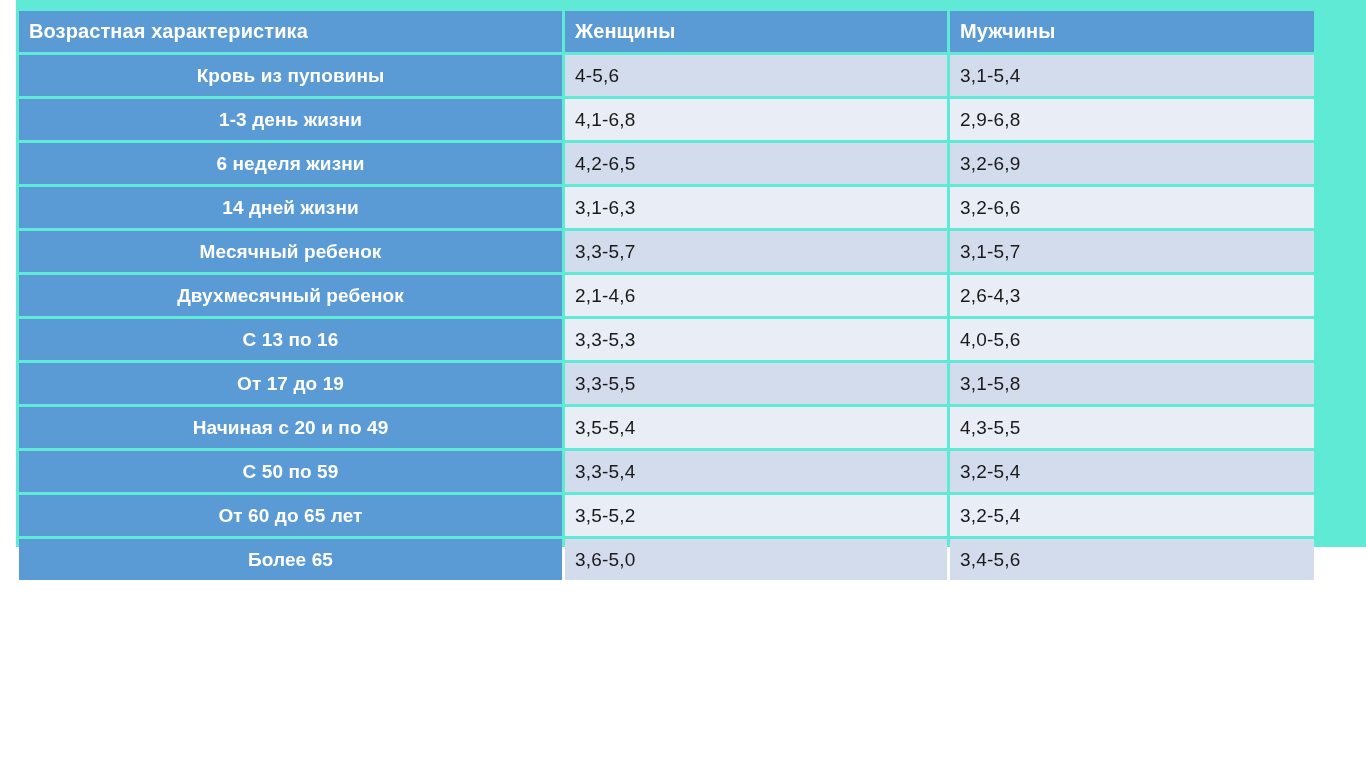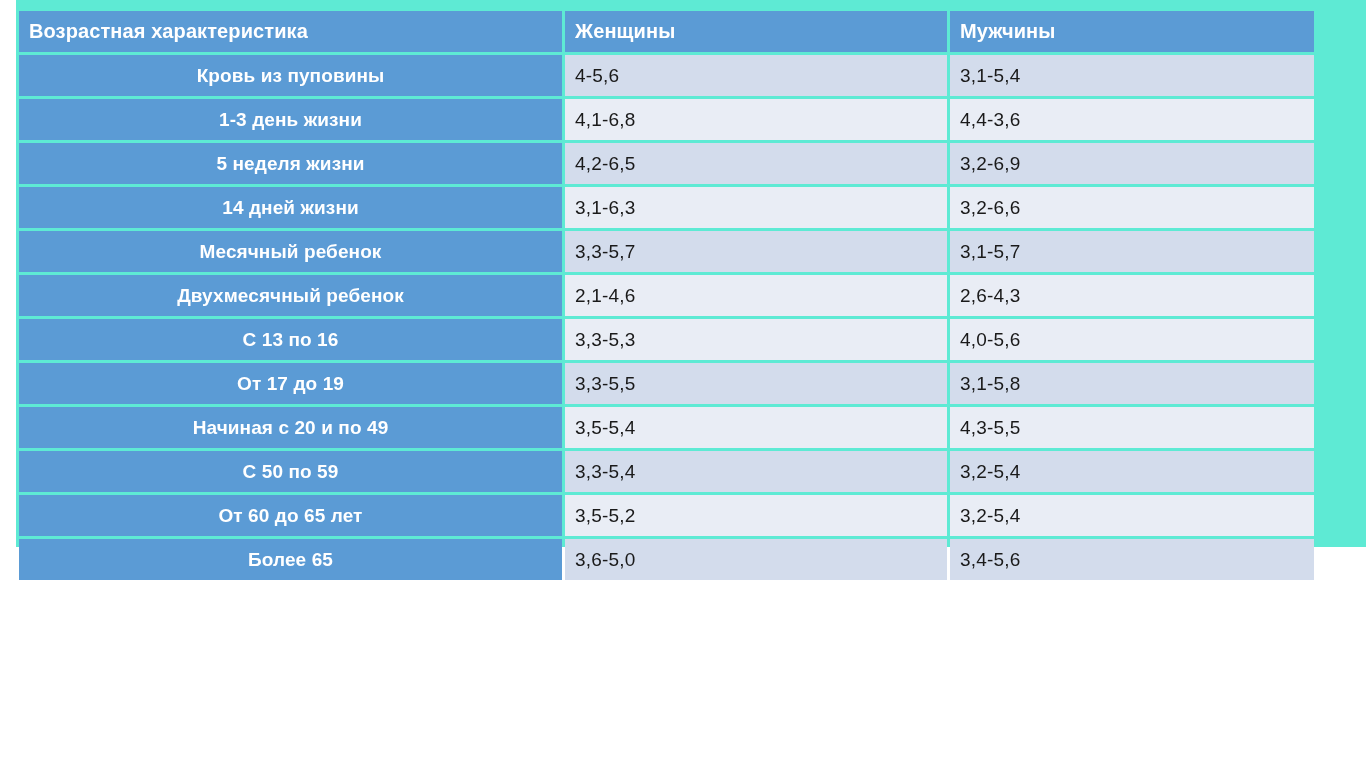--- a/index.html
+++ b/index.html
@@ -104,24 +104,24 @@
 
     <tbody>
       <tr class="band-dark">
         <td class="age-cell">Кровь из пуповины</td>
         <td class="val-cell">4-5,6</td>
         <td class="val-cell">3,1-5,4</td>
       </tr>
       <tr class="band-light">
         <td class="age-cell">1-3 день жизни</td>
         <td class="val-cell">4,1-6,8</td>
-        <td class="val-cell">4,4-3,6</td>
+        <td class="val-cell">2,9-6,8</td>
       </tr>
       <tr class="band-dark">
-        <td class="age-cell">5 неделя жизни</td>
+        <td class="age-cell">6 неделя жизни</td>
         <td class="val-cell">4,2-6,5</td>
         <td class="val-cell">3,2-6,9</td>
       </tr>
       <tr class="band-light">
         <td class="age-cell">14 дней жизни</td>
         <td class="val-cell">3,1-6,3</td>
         <td class="val-cell">3,2-6,6</td>
       </tr>
       <tr class="band-dark">
         <td class="age-cell">Месячный ребенок</td>

